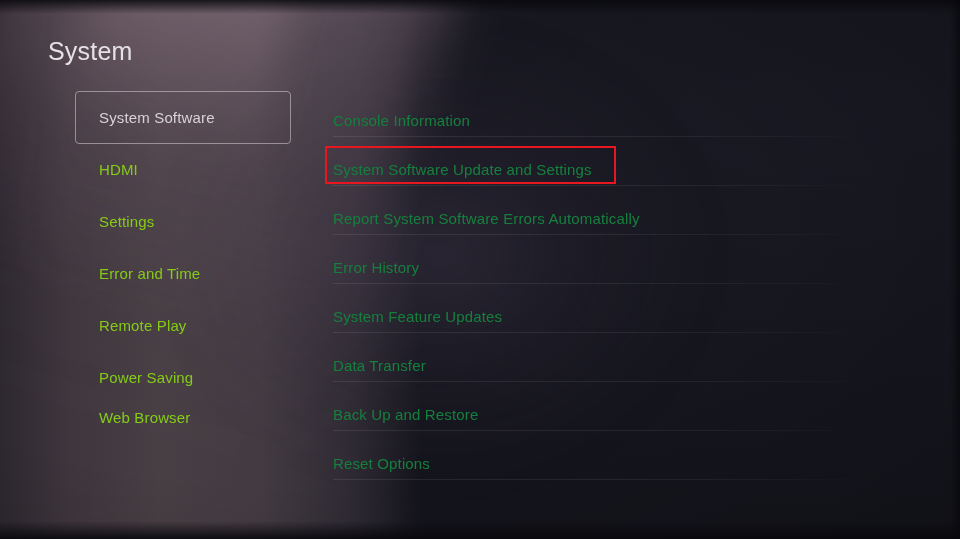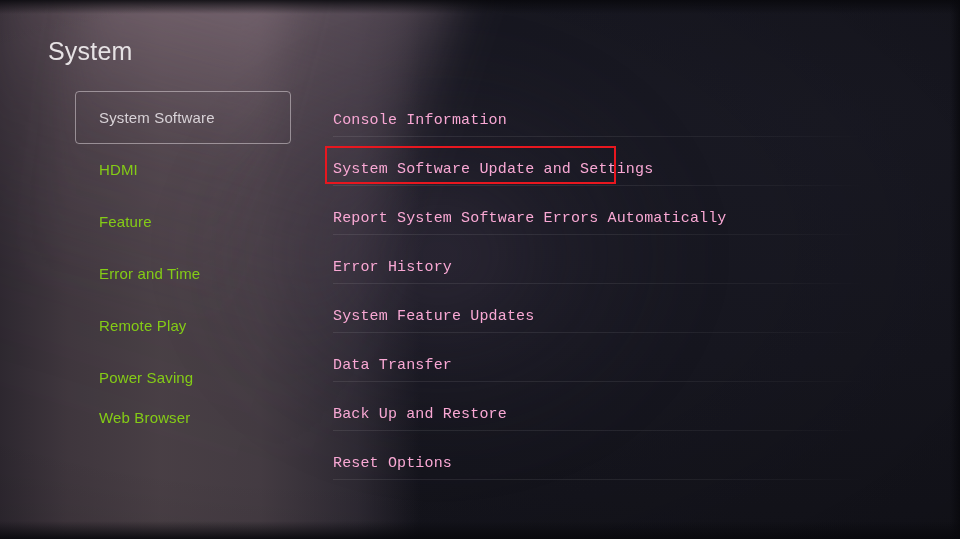--- a/index.html
+++ b/index.html
@@ -156,24 +156,23 @@
   .menu-item {
     position: absolute;
     left: 0;
     width: 533px;
     height: 49px;
     display: flex;
     align-items: center;
   }
   .menu-item .label {
     font-size: 15px;
-    color: #f9a8d4;
+    color: #15803d;
     letter-spacing: 0.15px;
     white-space: nowrap;
-    font-family: Liberation Mono, monospace;
   }
   .divider {
     position: absolute;
     left: 0;
     width: 533px;
     height: 1px;
     background: linear-gradient(to right,
       rgba(255,255,255,0.085) 0%,
       rgba(255,255,255,0.075) 55%,
       rgba(255,255,255,0.035) 85%,
@@ -211,21 +210,21 @@
   <div class="page-title">System</div>
 
   <div class="sidebar">
     <div class="side-item selected" style="top:0px">
         <span class="label">System Software</span>
       </div>
     <div class="side-item" style="top:52px">
         <span class="label">HDMI</span>
       </div>
     <div class="side-item" style="top:104px">
-        <span class="label">Feature</span>
+        <span class="label">Settings</span>
       </div>
     <div class="side-item" style="top:156px">
         <span class="label">Error and Time</span>
       </div>
     <div class="side-item" style="top:208px">
         <span class="label">Remote Play</span>
       </div>
     <div class="side-item" style="top:260px">
         <span class="label">Power Saving</span>
       </div>

